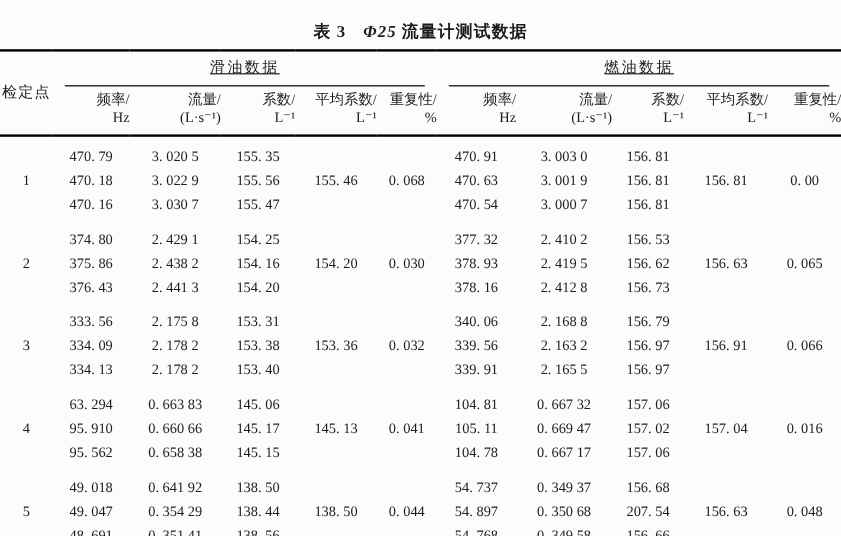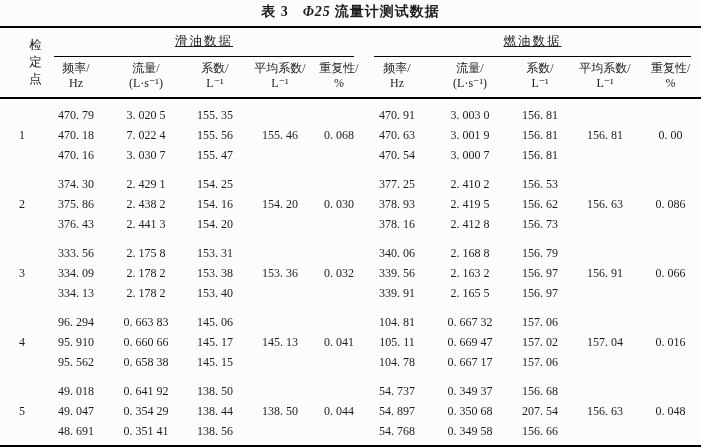--- a/index.html
+++ b/index.html
@@ -2,38 +2,38 @@
 <html><head>
 <meta charset="utf-8">
 <style>
   html,body{margin:0;padding:0;}
   body{
     width:701px;height:447px;overflow:hidden;
     background:#fcfcfc;color:#1c1c1c;
     font-family:"Liberation Serif","DejaVu Serif",serif;
   }
   .title{
-    text-align:center;padding-top:3px;height:20px;
+    text-align:center;padding-top:18px;height:20px;
     font-size:14px;font-weight:bold;letter-spacing:1px;
   }
   .title .phi{font-style:italic;margin:0 4px 0 14px;}
   table{
     width:701px;border-collapse:collapse;table-layout:fixed;
     margin-top:3px;
     border-top:2.5px solid #000;border-bottom:2.5px solid #000;
   }
   thead{border-bottom:2px solid #000;}
   th,td{font-weight:normal;text-align:center;padding:0;}
-  th.pointhead{font-size:12.5px;letter-spacing:1px;padding-left:28px;}
+  th.pointhead{font-size:12.5px;letter-spacing:1px;}
   th.grouphead{padding:0 10px;}
   th.grouphead .grp{
     border-bottom:1.2px solid #000;
     padding:5px 0 6px;font-size:12.5px;letter-spacing:2px;text-decoration:underline;
   }
-  th.colhead{padding:4px 0 6px;font-size:12px;line-height:15px;}
+  th.colhead{padding:4px 0 6px;font-size:12px;line-height:15px;text-align:right;}
   tbody td{font-size:12px;height:20px;line-height:20px;}
   tr.gap-top td{height:6px;line-height:6px;}
   tr.gap td{height:9px;line-height:9px;}
   tr.gap-bottom td{height:4px;line-height:4px;}
   td.pt{font-size:12px;}
 </style>
 </head>
 <body>
 
 <div class="title">
@@ -120,51 +120,51 @@
       <td rowspan="3">155. 46</td>
       <td rowspan="3">0. 068</td>
       <td>470. 91</td>
       <td>3. 003 0</td>
       <td>156. 81</td>
       <td rowspan="3">156. 81</td>
       <td rowspan="3">0. 00</td>
     </tr>
     <tr>
       <td>470. 18</td>
-      <td>7. 022 4</td>
+      <td>3. 022 9</td>
       <td>155. 56</td>
       <td>470. 63</td>
       <td>3. 001 9</td>
       <td>156. 81</td>
     </tr>
     <tr>
       <td>470. 16</td>
       <td>3. 030 7</td>
       <td>155. 47</td>
       <td>470. 54</td>
       <td>3. 000 7</td>
       <td>156. 81</td>
     </tr>
 
     <tr class="gap">
         <td colspan="11"></td>
       </tr>
 
     <tr>
       <td class="pt" rowspan="3">2</td>
-      <td>374. 30</td>
+      <td>374. 80</td>
       <td>2. 429 1</td>
       <td>154. 25</td>
       <td rowspan="3">154. 20</td>
       <td rowspan="3">0. 030</td>
-      <td>377. 25</td>
+      <td>377. 32</td>
       <td>2. 410 2</td>
       <td>156. 53</td>
       <td rowspan="3">156. 63</td>
-      <td rowspan="3">0. 086</td>
+      <td rowspan="3">0. 065</td>
     </tr>
     <tr>
       <td>375. 86</td>
       <td>2. 438 2</td>
       <td>154. 16</td>
       <td>378. 93</td>
       <td>2. 419 5</td>
       <td>156. 62</td>
     </tr>
     <tr>
@@ -209,21 +209,21 @@
       <td>2. 165 5</td>
       <td>156. 97</td>
     </tr>
 
     <tr class="gap">
         <td colspan="11"></td>
       </tr>
 
     <tr>
       <td class="pt" rowspan="3">4</td>
-      <td>96. 294</td>
+      <td>63. 294</td>
       <td>0. 663 83</td>
       <td>145. 06</td>
       <td rowspan="3">145. 13</td>
       <td rowspan="3">0. 041</td>
       <td>104. 81</td>
       <td>0. 667 32</td>
       <td>157. 06</td>
       <td rowspan="3">157. 04</td>
       <td rowspan="3">0. 016</td>
     </tr>

